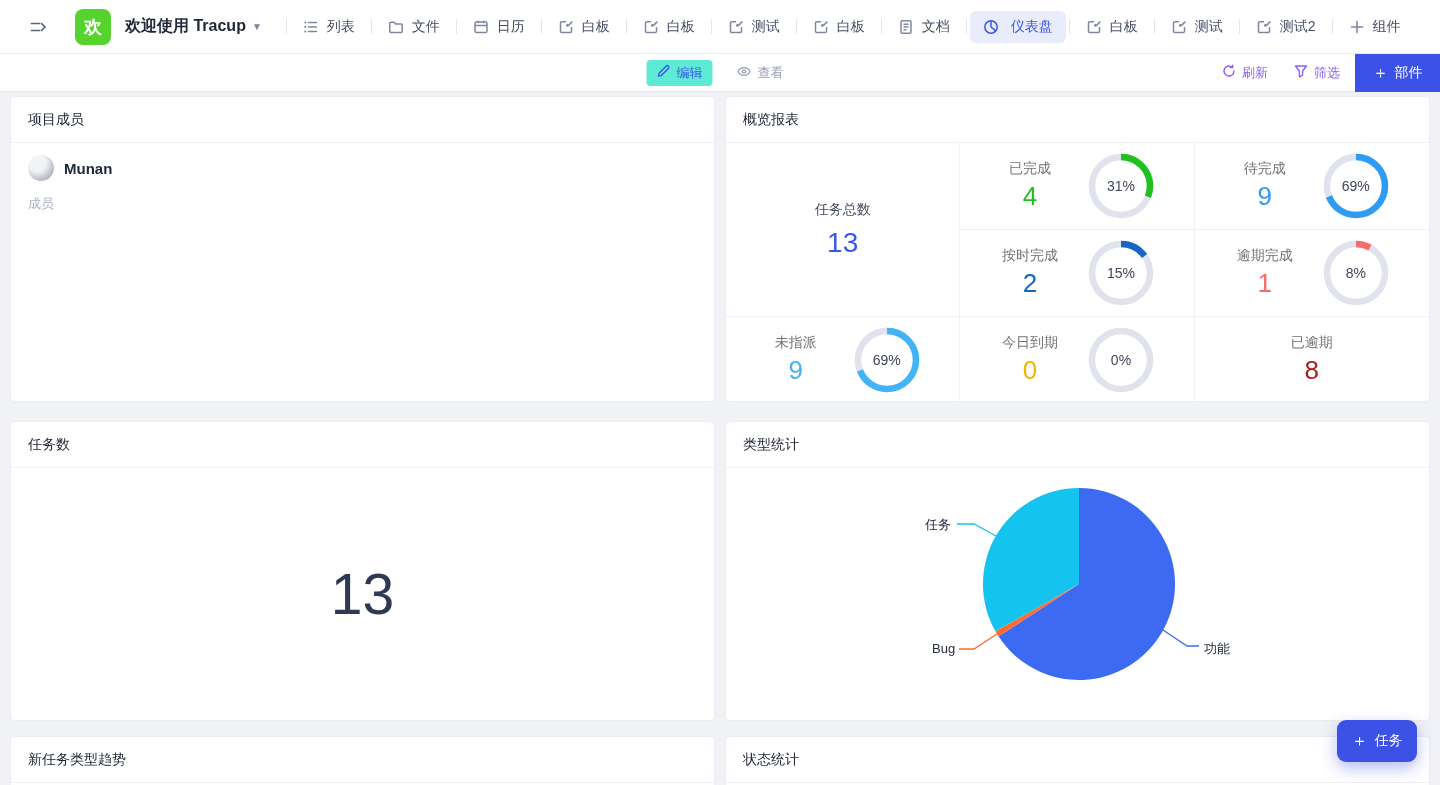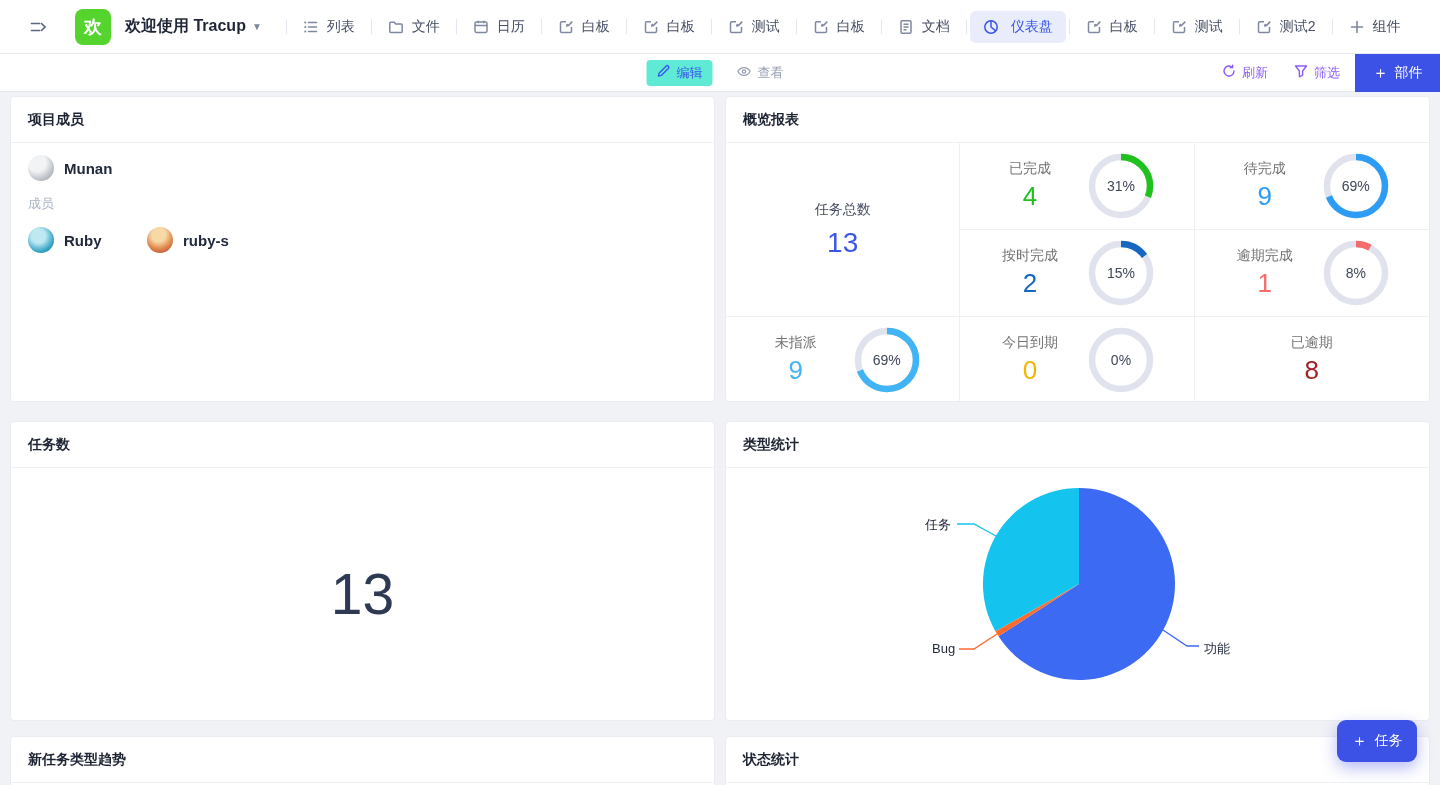--- a/index.html
+++ b/index.html
@@ -43,21 +43,21 @@
   
   .content { padding:4px 10px 0; height:693px; overflow:hidden; }
   .row { display:flex; gap:10px; }
   .row1 { height:306px; margin-bottom:19px; }
   .row2 { height:300px; margin-bottom:15px; }
   .row3 { height:160px; }
   .panel { flex:1; background:#fff; border:1px solid #eaecf1; border-radius:4px;
     display:flex; flex-direction:column; overflow:hidden; }
   .panel-header { height:46px; flex:none; display:flex; align-items:center;
     padding:0 17px; border-bottom:1px solid #eef0f4; }
-  .panel-title { font-size:14px; font-weight:bold; color:#1d2433; }
+  .panel-title { font-size:14px; font-weight:normal; color:#1d2433; }
   .panel-body { flex:1; position:relative; }
 
   
   .members-body { padding:12px 17px; }
   .sec-label { font-size:13px; color:#a9b1c2; margin:6px 0 14px; }
   .member-list { display:flex; margin-bottom:14px;font-weight:bold; }
   .member { display:flex; align-items:center; gap:10px; width:119px; cursor:pointer; }
   .avatar { width:26px; height:26px; border-radius:50%; flex:none; }
   .avatar.a-munan { background:radial-gradient(circle at 35% 30%, #f2f3f4 0 35%, #c9cdd3 60%, #8f96a0); }
   .avatar.a-ruby  { background:radial-gradient(circle at 40% 35%, #bfe9f2 0 30%, #3ba8c9 65%, #1d6f92); }
@@ -303,30 +303,20 @@
         <span class="panel-title">项目成员</span>
       </div>
       <div class="panel-body members-body">
         <div class="member-list">
           <div class="member">
             <span class="avatar a-munan"></span>
             <span class="member-name">Munan</span>
           </div>
         </div>
         <div class="sec-label">成员</div>
-        <div class="member-list">
-          <div class="member">
-            <span class="avatar a-ruby"></span>
-            <span class="member-name">Ruby</span>
-          </div>
-          <div class="member">
-            <span class="avatar a-rubys"></span>
-            <span class="member-name">ruby-s</span>
-          </div>
-        </div>
       </div>
     </div>
 
     <div class="panel">
       <div class="panel-header">
         <span class="panel-title">概览报表</span>
       </div>
       <div class="panel-body">
         <div class="ov-grid">
 

